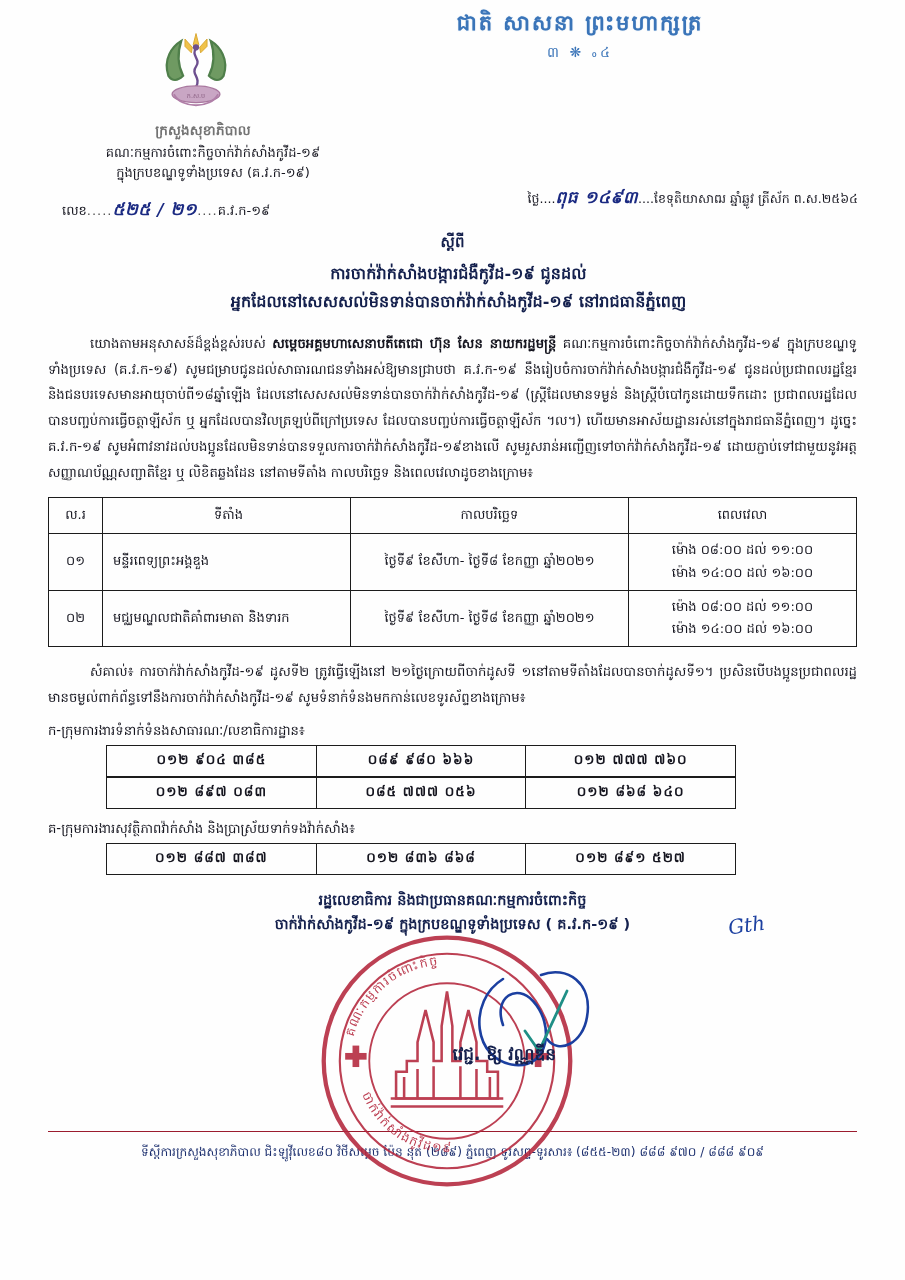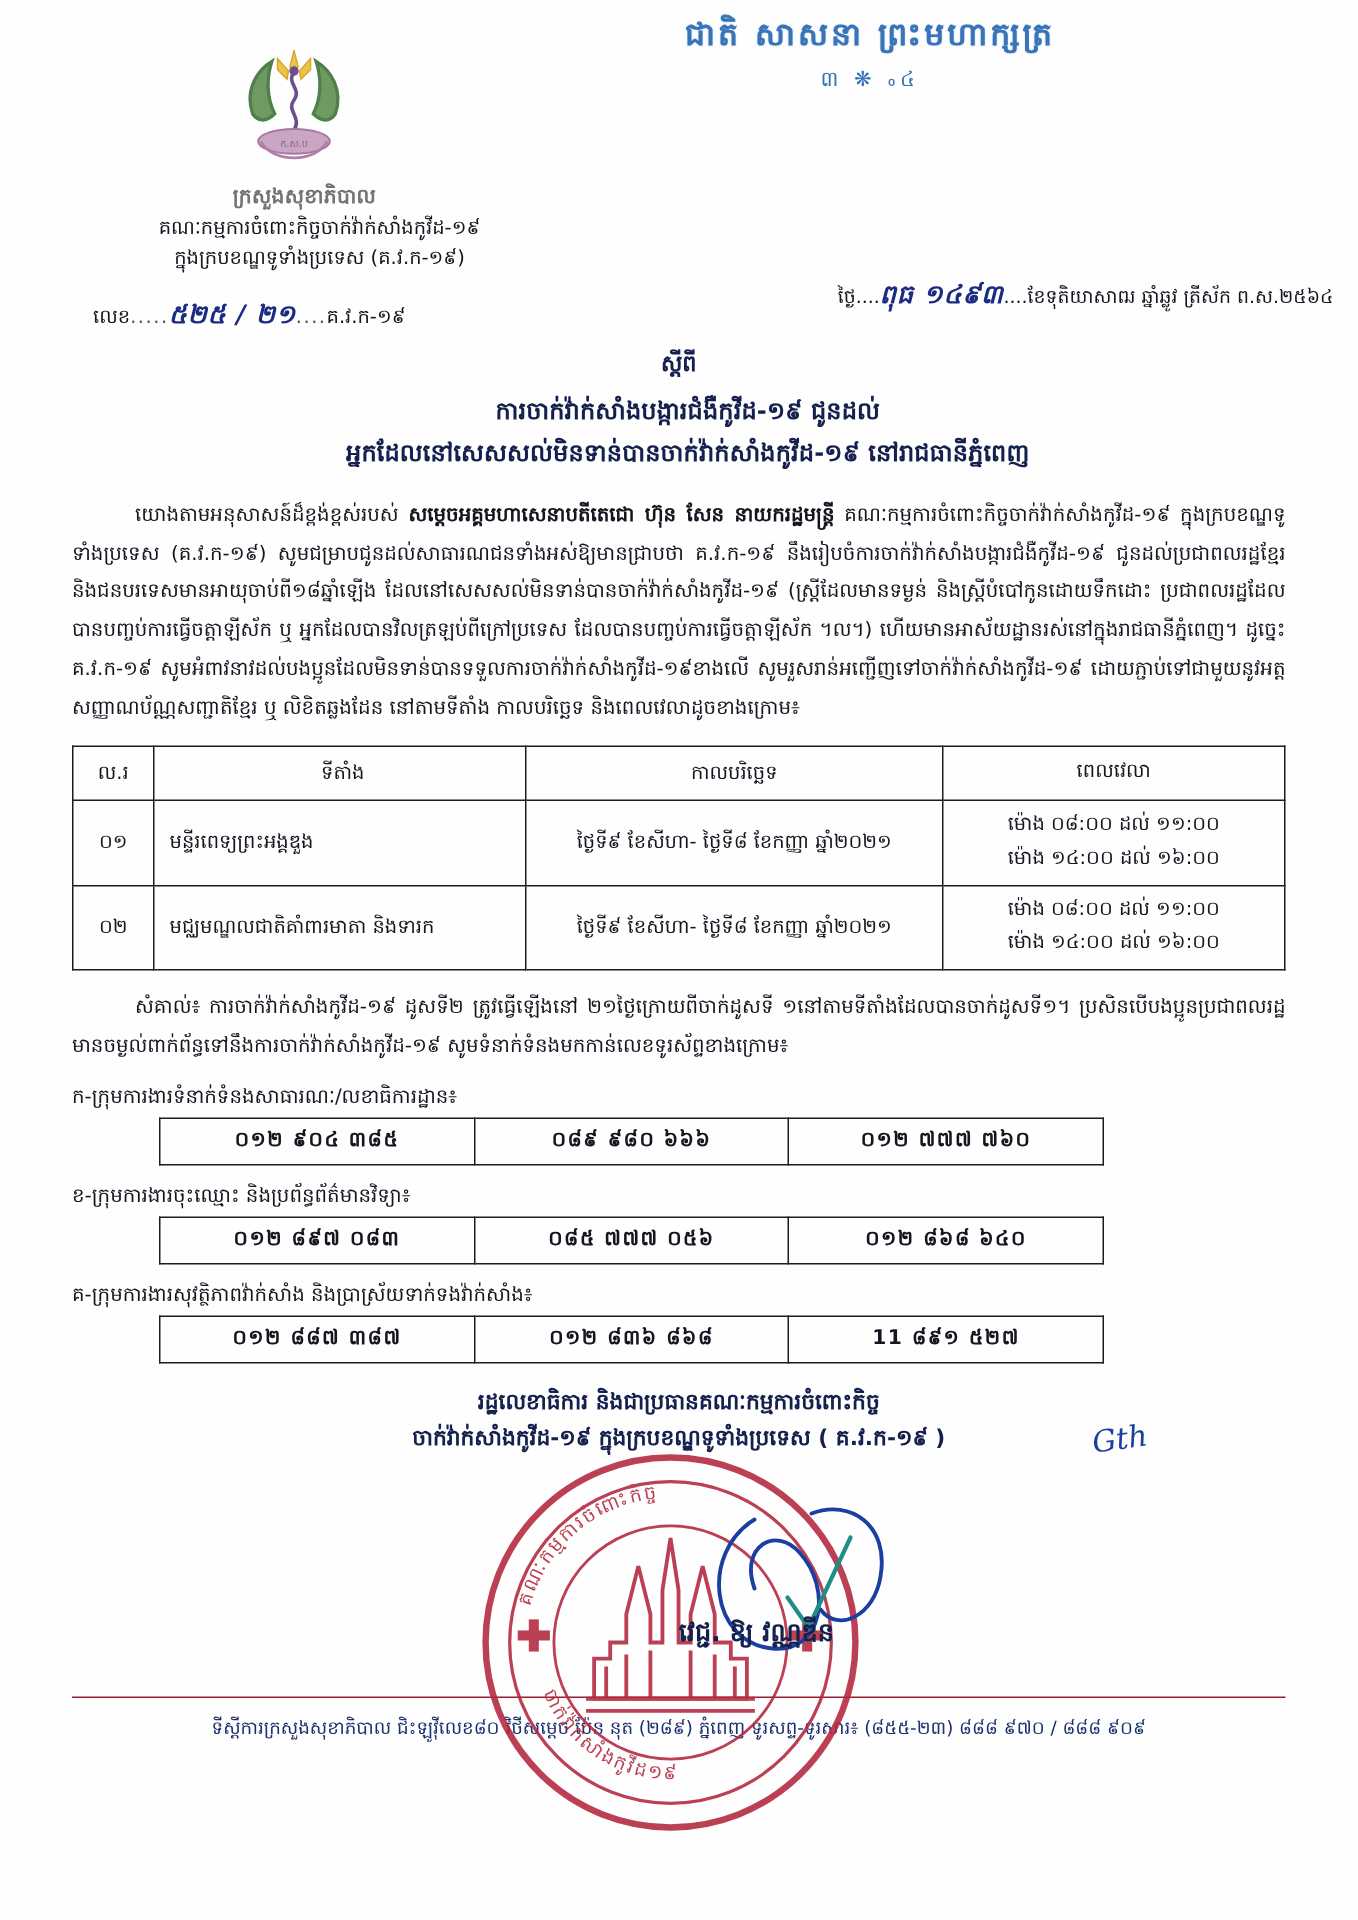--- a/index.html
+++ b/index.html
@@ -99,21 +99,21 @@
     text-shadow: 0 0 1px rgba(90,150,210,.55);
   }
   .motto .l3 {
     font-size: 14px;
     letter-spacing: 3px;
     margin-top: 2px;
   }
 
   .datebox {
     position: absolute;
-    left: 479px;
+    left: 448px;
     top: 182px;
     width: 410px;
     font-size: 12.6px;
     color: #15151f;
     line-height: 1.85;
     text-align: right;
   }
   .datebox .row { white-space: nowrap; }
 
   
@@ -380,38 +380,37 @@
     <table class="phones">
       <tbody>
           <tr>
         <td>០១២ ៩០៤ ៣៨៥</td>
         <td>០៨៩ ៩៨០ ៦៦៦</td>
         <td>០១២ ៧៧៧ ៧៦០</td>
       </tr>
     </tbody>
       </table>
 
-    <div class="grp-label">ខ-ក្រុមការងារចុះឈ្មោះ និងប្រព័ន្ធព័ត៌មានវិទ្យា៖</div>
     <table class="phones">
       <tbody>
           <tr>
         <td>០១២ ៨៩៧ ០៨៣</td>
         <td>០៨៥ ៧៧៧ ០៥៦</td>
         <td>០១២ ៨៦៨ ៦៤០</td>
       </tr>
     </tbody>
       </table>
 
     <div class="grp-label">គ-ក្រុមការងារសុវត្ថិភាពវ៉ាក់សាំង និងប្រាស្រ័យទាក់ទងវ៉ាក់សាំង៖</div>
     <table class="phones">
       <tbody>
           <tr>
         <td>០១២ ៨៨៧ ៣៨៧</td>
         <td>០១២ ៨៣៦ ៨៦៨</td>
-        <td>11 ៨៩១ ៥២៧</td>
+        <td>០១២ ៨៩១ ៥២៧</td>
       </tr>
     </tbody>
       </table>
 
     <div class="sign-block">
       <div class="sign-l1">រដ្ឋលេខាធិការ និងជាប្រធានគណៈកម្មការចំពោះកិច្ច</div>
       <div class="sign-l2">ចាក់វ៉ាក់សាំងកូវីដ-១៩ ក្នុងក្របខណ្ឌទូទាំងប្រទេស ( គ.វ.ក-១៩ )</div>
       <div class="initials">Gth</div>
 
       <div class="stamp">

